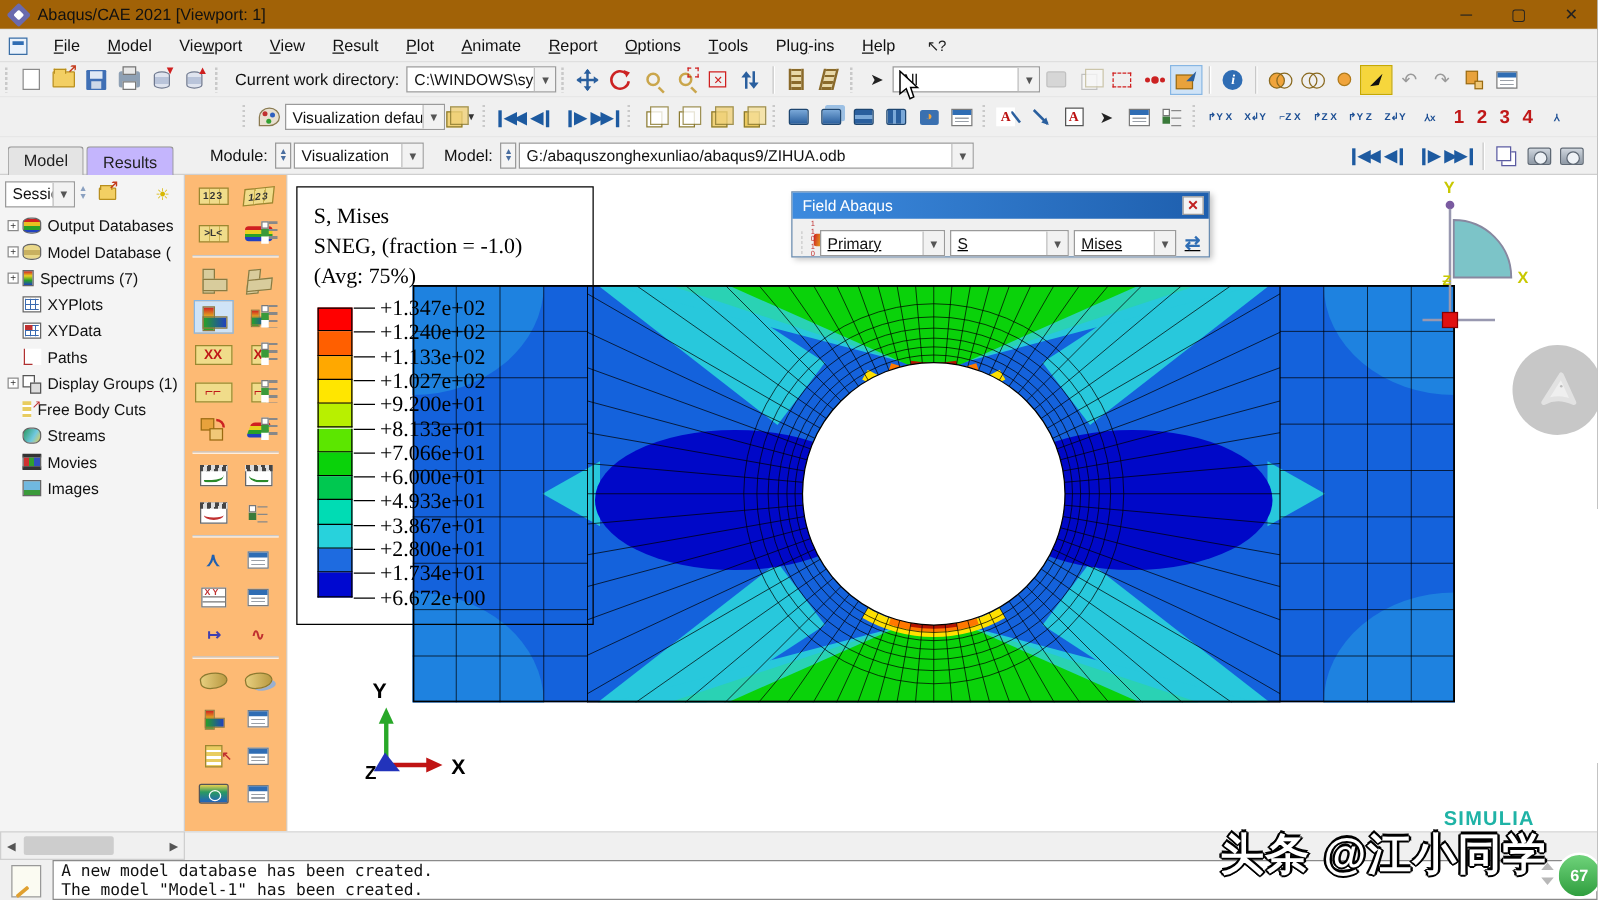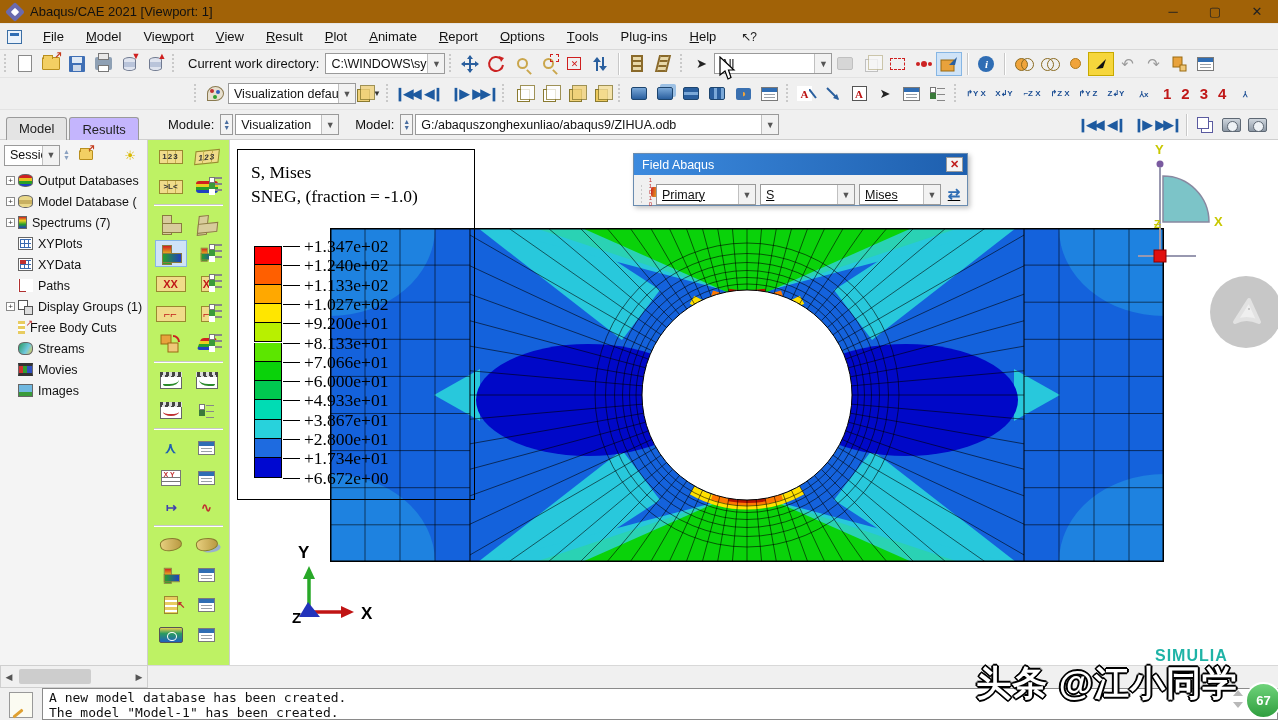--- a/index.html
+++ b/index.html
@@ -129,21 +129,21 @@
   .ti-dg { border:none; position:relative; }
   .ti-dg::before { content:""; position:absolute; left:0; top:0; width:8px; height:8px; border:1px solid #555; background:#fff; }
   .ti-dg::after { content:""; position:absolute; left:6px; top:6px; width:7px; height:7px; border:1px solid #555; background:#ddd; }
   .ti-fbc { border:none; background:repeating-linear-gradient(180deg,#e8cc60 0 3px,#fff 3px 5px); width:7px; position:relative; }
   .ti-fbc::after { content:"↗"; position:absolute; right:-8px; top:-3px; color:#c03030; font-size:9px; }
   .ti-stream { background:linear-gradient(120deg,#2a9a60,#70c8e0 60%,#e8d050); border-radius:40%; }
   .ti-movie { background:linear-gradient(90deg,#d03030 0 4px,#30a030 4px 8px,#3050c0 8px); border-top:3px solid #333; border-bottom:3px solid #333; }
   .ti-image { background:linear-gradient(180deg,#70b8e0 0 7px,#3a9a3a 7px); }
   .tlabel { font-size:12.5px; color:#111; }
   
-  #toolbox { position:absolute; left:148px; top:140px; width:82px; height:525px; background:#bef264;
+  #toolbox { position:absolute; left:148px; top:140px; width:82px; height:525px; background:#fdba74;
     border-right:1px solid #cfcfcf; padding-top:4px; }
   .tbx-row { display:flex; justify-content:center; gap:6px; margin-bottom:5px; }
   .tbx { width:30px; height:25px; display:flex; align-items:center; justify-content:center; position:relative; }
   .tbx.sel { background:#cfe3f7; outline:1px solid #86b6e4; }
   .tbx-sep { height:1px; background:#c8c8c8; margin:2px 6px 6px; box-shadow:0 1px 0 #fff; }
   .g123 { width:24px; height:14px; background:repeating-linear-gradient(90deg,#f0dc8a 0 7px,#c8b050 7px 8px); border:1px solid #9a8830; font-size:8px; font-weight:bold; color:#333; display:flex; align-items:center; justify-content:center; letter-spacing:1px; }
   .skew { transform:skewX(-12deg) rotate(-6deg); }
   .grain { width:22px; height:12px; background:linear-gradient(180deg,#d02020 0 3px,#e8d020 3px 6px,#28a028 6px 9px,#2040c0 9px); border-radius:3px; }
   .glst { position:absolute; right:0; top:3px; width:8px; height:18px;
     background:repeating-linear-gradient(180deg,#888 0 2px,transparent 2px 6px); }
@@ -872,20 +872,21 @@
         <circle cx="417" cy="167" r="141.5" fill="none" stroke="rgba(0,0,0,0.82)" stroke-width="0.7"></circle>
         <circle cx="417" cy="167" r="152" fill="none" stroke="rgba(0,0,0,0.82)" stroke-width="0.7"></circle>
         <rect x="140" y="0" width="554" height="334" fill="none" stroke="rgba(0,0,0,0.82)" stroke-width="0.7"></rect>
         <rect x="0.75" y="0.75" width="832.5" height="332.5" fill="none" stroke="#000" stroke-width="1.5"></rect>
       </svg>
 
     <div id="legend">
       <div class="hdr">
         <div>S, Mises</div>
         <div>SNEG, (fraction = -1.0)</div>
+        <div>(Avg: 75%)</div>
       </div>
       <div id="legendbody">
           <div class="sw sw0" style="top: 96px; height: 19.3px; background: rgb(255, 0, 0);"></div>
           <div class="sw" style="top: 115.3px; height: 19.3px; background: rgb(255, 95, 0);"></div>
           <div class="sw" style="top: 134.6px; height: 19.3px; background: rgb(255, 168, 0);"></div>
           <div class="sw" style="top: 153.9px; height: 19.3px; background: rgb(255, 230, 0);"></div>
           <div class="sw" style="top: 173.2px; height: 19.3px; background: rgb(184, 240, 0);"></div>
           <div class="sw" style="top: 192.5px; height: 19.3px; background: rgb(92, 230, 0);"></div>
           <div class="sw" style="top: 211.8px; height: 19.3px; background: rgb(10, 210, 10);"></div>
           <div class="sw" style="top: 231.1px; height: 19.3px; background: rgb(0, 200, 80);"></div>

